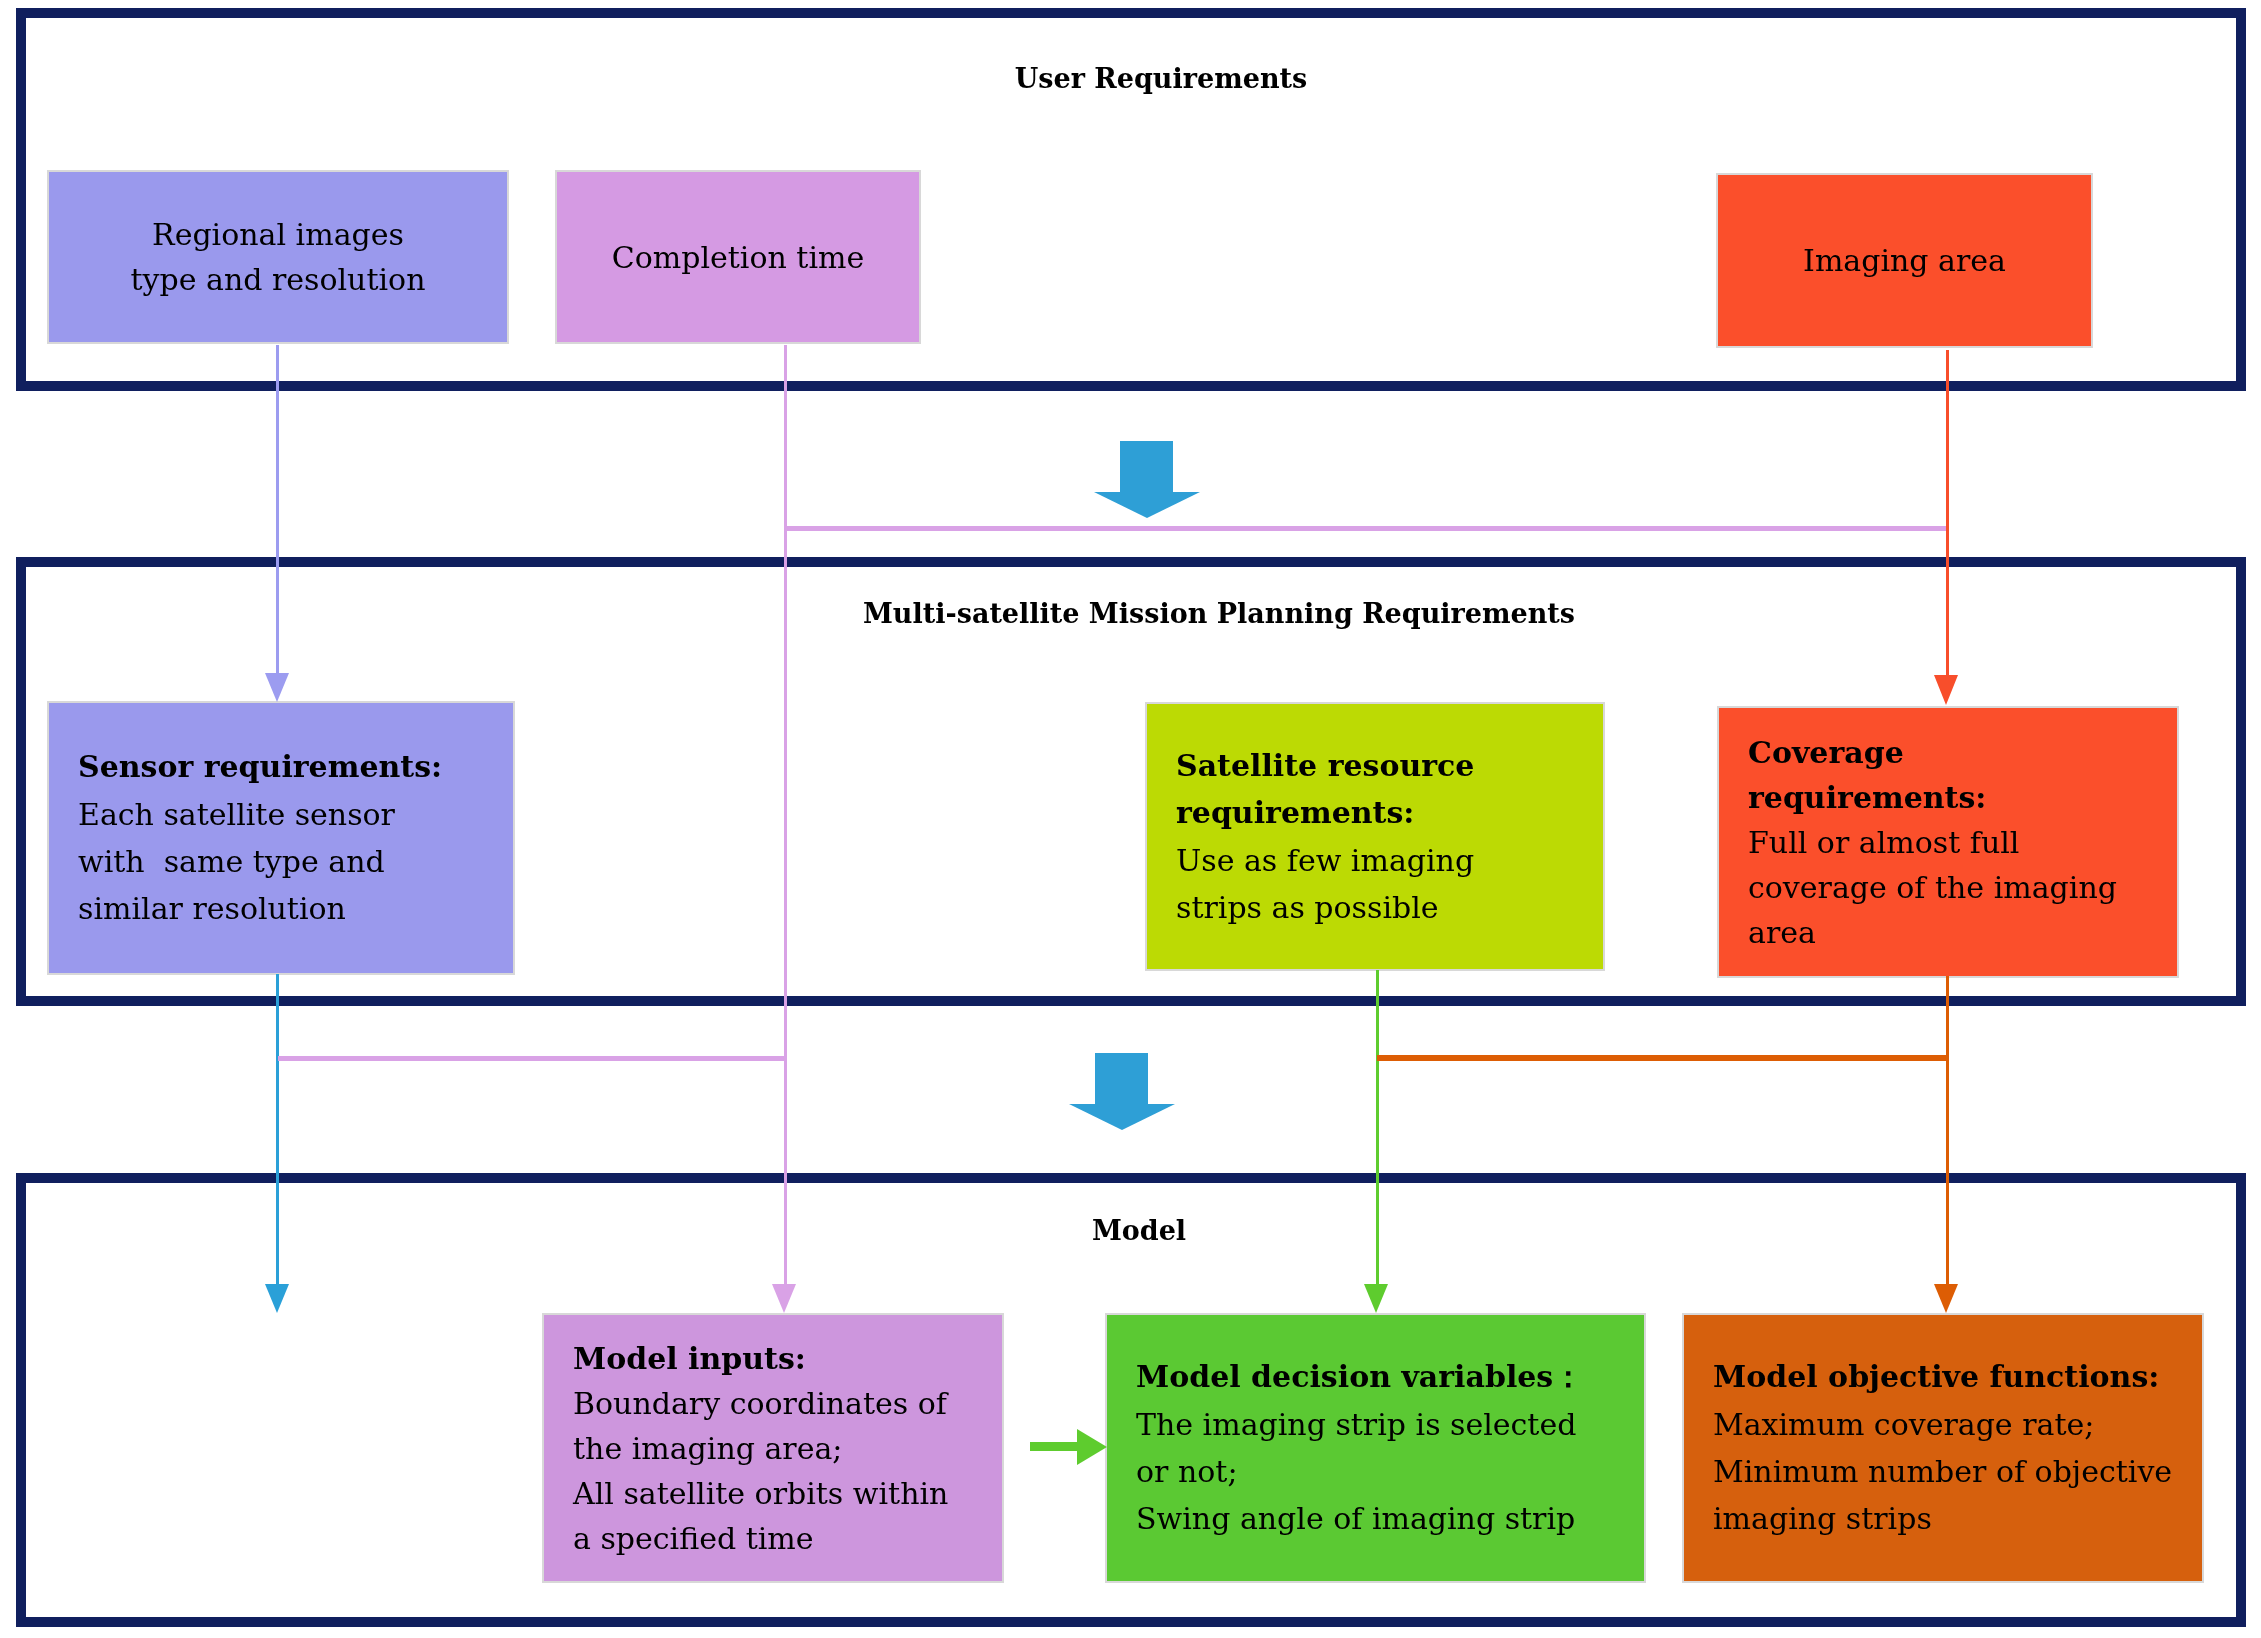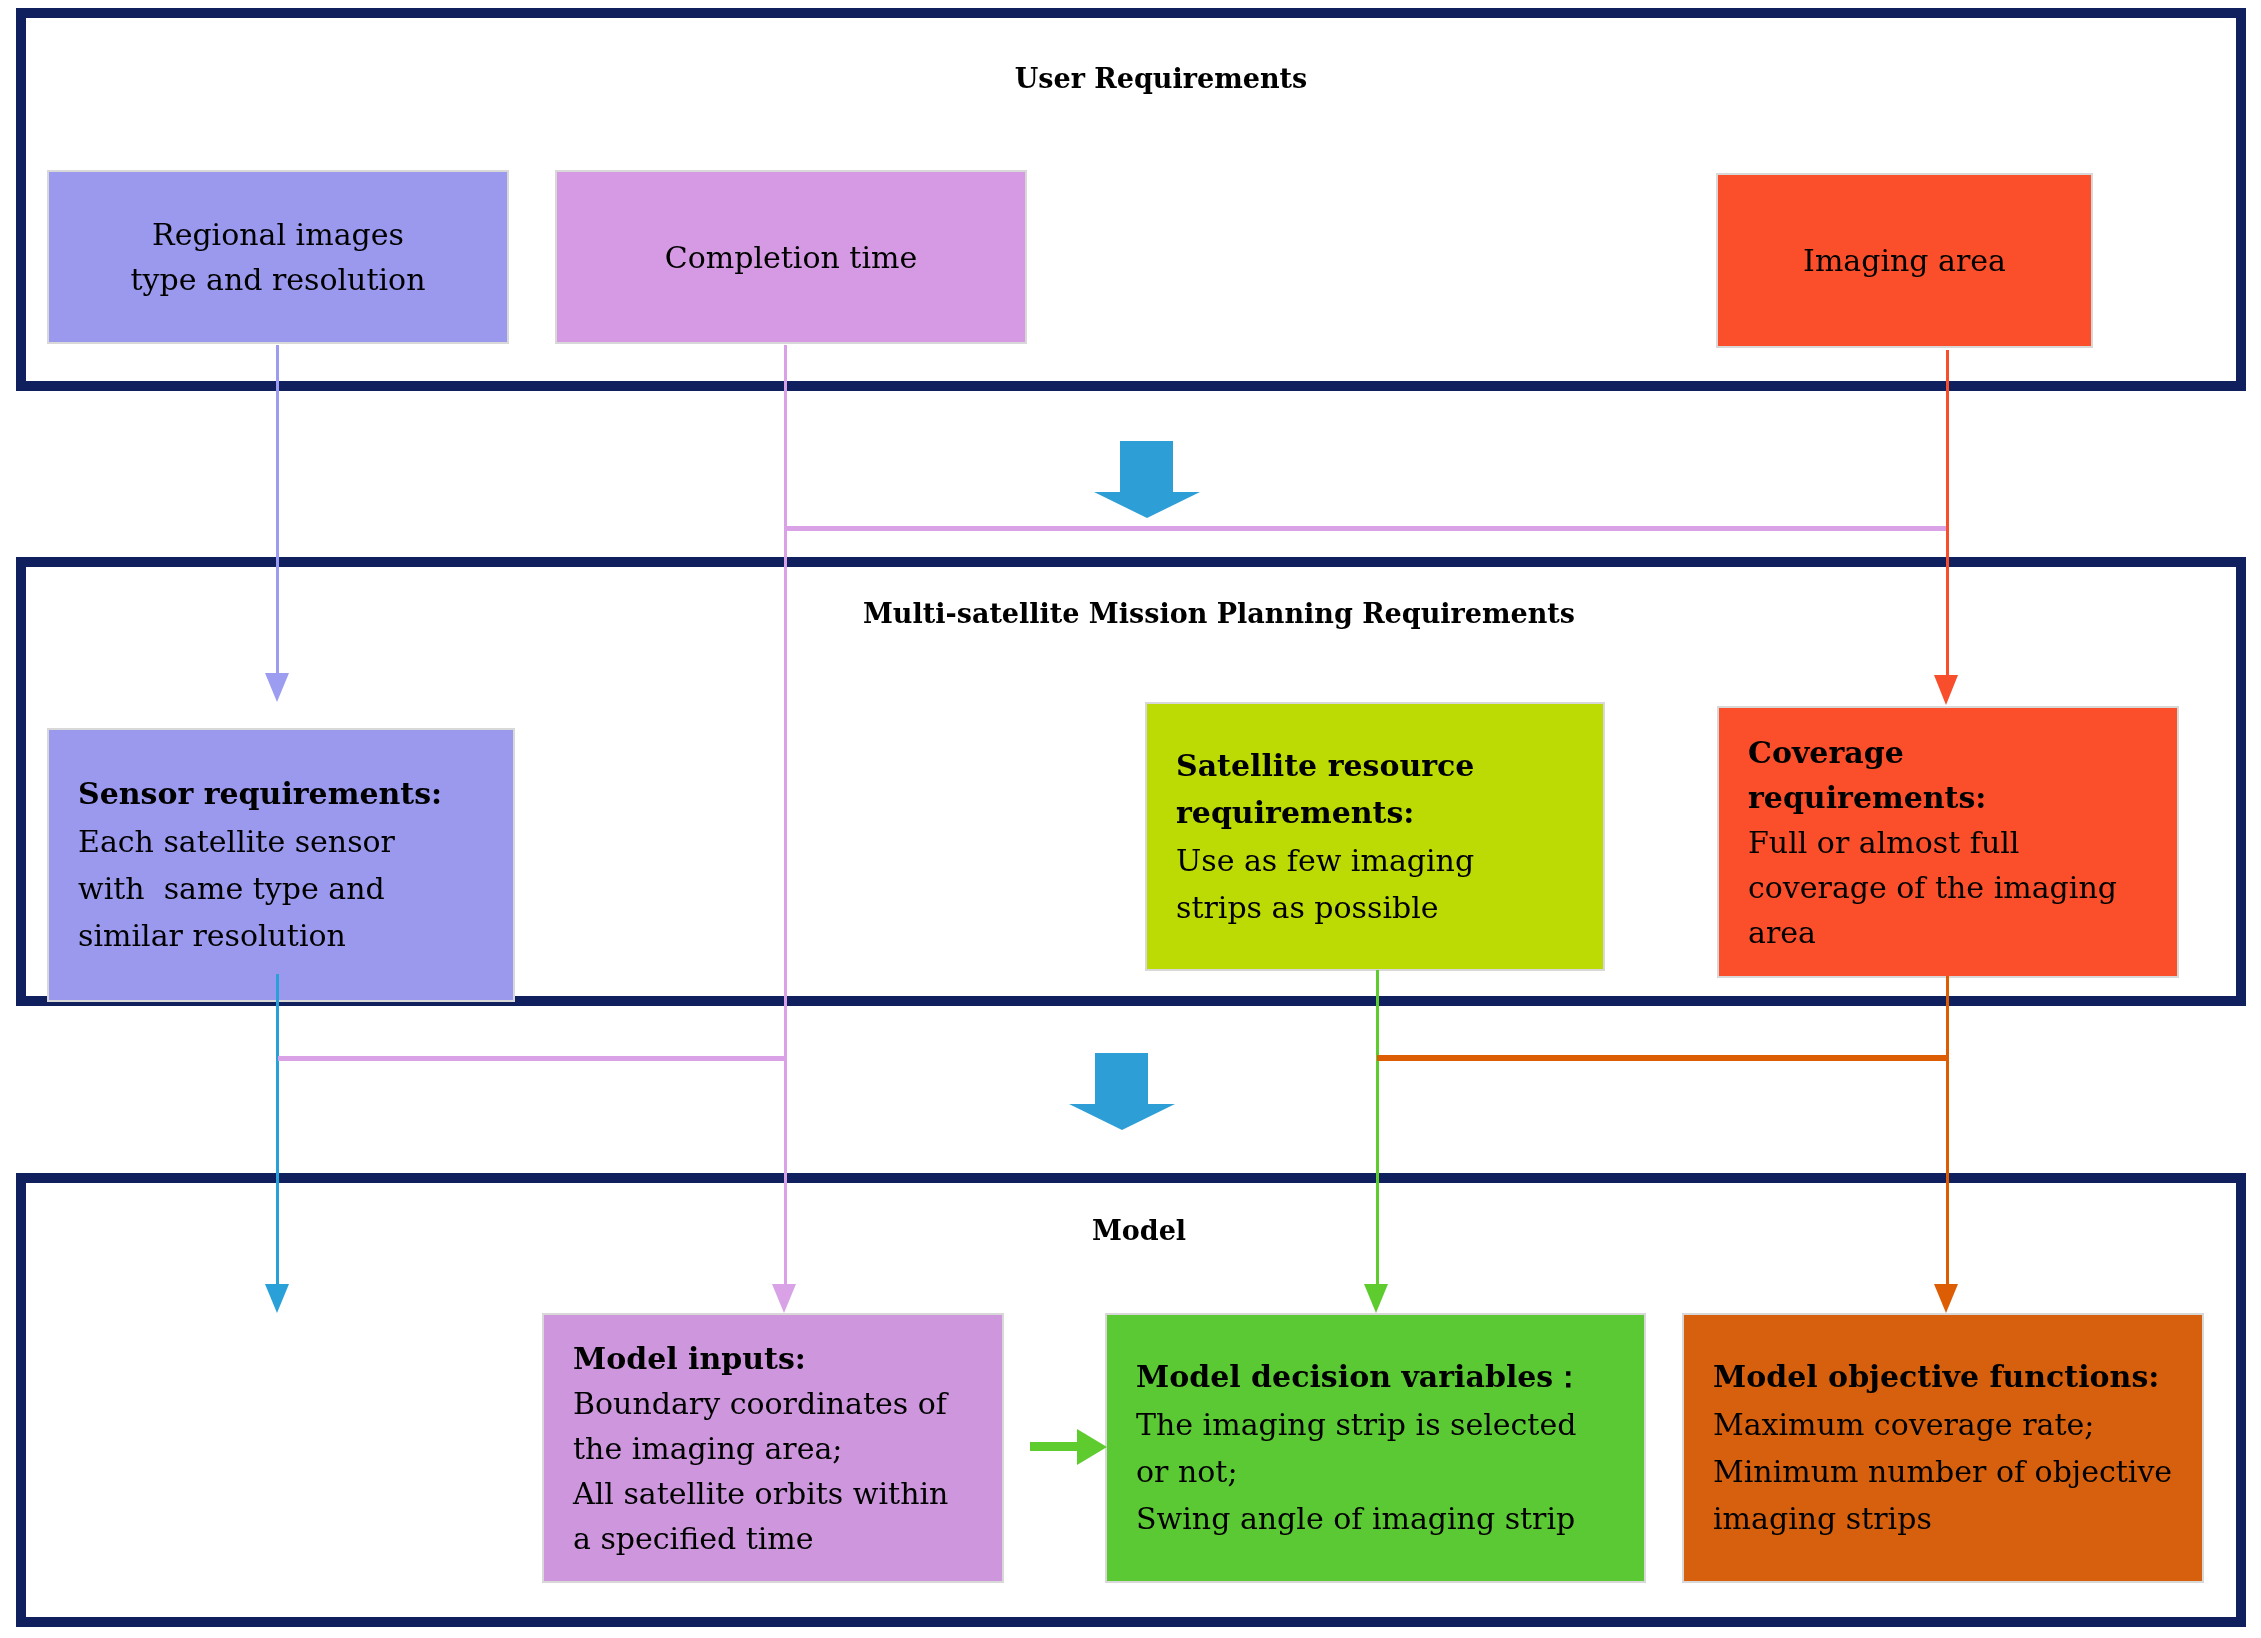--- a/index.html
+++ b/index.html
@@ -35,23 +35,23 @@
   .c-periwinkle{background:var(--periwinkle,#9a99ed);}
   .c-orchid-light{background:var(--orchid-box-light,#d59ae3);}
   .c-orchid{background:var(--orchid-box,#cd96dd);}
   .c-tomato{background:var(--tomato,#fb4f2b);}
   .c-chartreuse{background:var(--chartreuse,#bcda04);}
   .c-cyan{background:var(--cyan-box,#8be6f7);}
   .c-green{background:var(--green-box,#5bc933);}
   .c-darkorange{background:var(--dark-orange,#d6600d);}
 
   #b-regional{left:47px;top:170px;width:462px;height:174px;}
-  #b-completion{left:555px;top:170px;width:472px;height:174px;}
+  #b-completion{left:555px;top:170px;width:366px;height:174px;}
   #b-imaging{left:1716px;top:173px;width:377px;height:175px;}
-  #b-sensor{left:47px;top:701px;width:468px;height:274px;margin-top:27px;}
+  #b-sensor{left:47px;top:701px;width:468px;height:274px;}
   #b-satres{left:1145px;top:702px;width:460px;height:269px;}
   #b-coverage{left:1717px;top:706px;width:462px;height:272px;line-height:1.5;}
   #b-constraints{left:51px;top:1313px;width:446px;height:269px;}
   #b-inputs{left:542px;top:1313px;width:462px;height:270px;line-height:1.5;}
   #b-decision{left:1105px;top:1313px;width:541px;height:270px;}
   #b-objective{left:1682px;top:1313px;width:522px;height:270px;}
 
   
   .vline,.hline{position:absolute;z-index:5;}
   .tri{position:absolute;width:0;height:0;z-index:5;}

